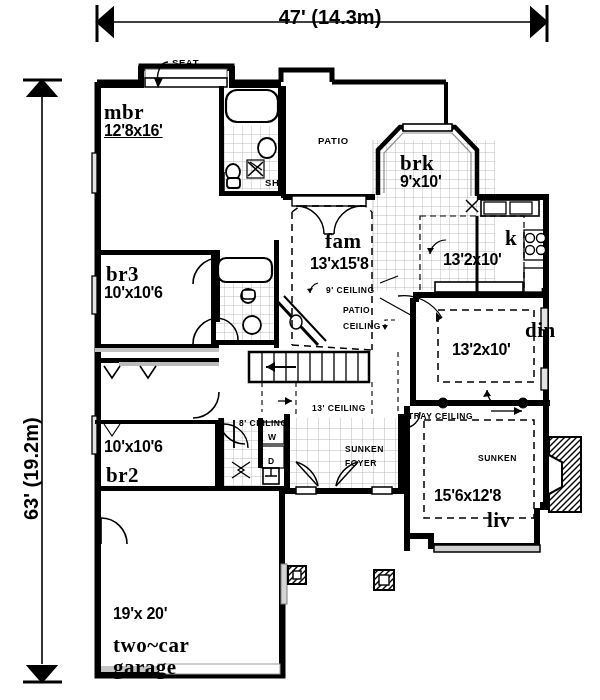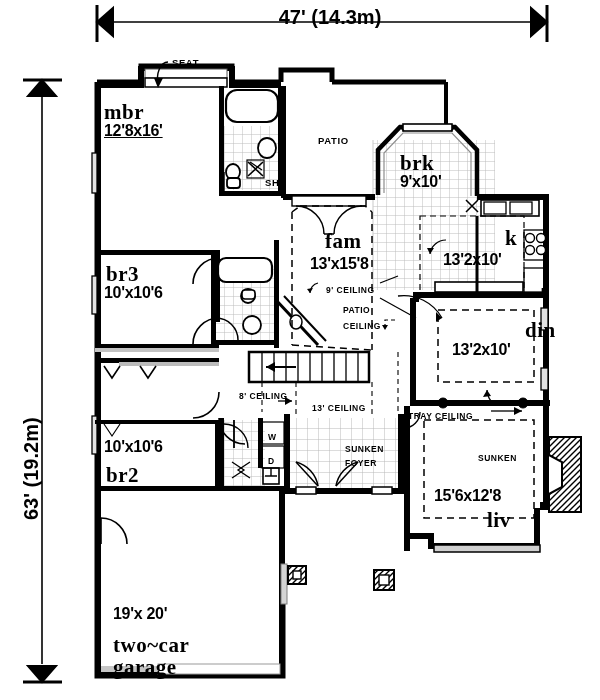--- a/index.html
+++ b/index.html
@@ -334,21 +334,21 @@
     <div class="lbl room-name" style="left: 113px; top: 633px;">two~car</div>
     <div class="lbl room-dim" style="left: 113px; top: 605px;">19'x 20'</div>
     <div class="lbl room-name" style="left: 113px; top: 655px;">garage</div>
     <div class="lbl note" style="left: 172px; top: 57px;">SEAT</div>
     <div class="lbl note" style="left: 318px; top: 135px;">PATIO</div>
     <div class="lbl note" style="left: 265px; top: 177px;">SH</div>
     <div class="lbl note" style="left: 541px; top: 285px;">P</div>
     <div class="lbl note-sm" style="left: 326px; top: 285px;">9' CEILING</div>
     <div class="lbl note-sm" style="left: 343px; top: 305px;">PATIO</div>
     <div class="lbl note-sm" style="left: 343px; top: 321px;">CEILING</div>
-    <div class="lbl note-sm" style="left: 219px; top: 391px; padding-left: 20px;">8' CEILING</div>
+    <div class="lbl note-sm" style="left: 219px; top: 418px; padding-left: 20px;">8' CEILING</div>
     <div class="lbl note-sm" style="left: 312px; top: 403px;">13' CEILING</div>
     <div class="lbl note-sm" style="left: 408px; top: 411px;">TRAY CEILING</div>
     <div class="lbl note-sm" style="left: 345px; top: 444px;">SUNKEN</div>
     <div class="lbl note-sm" style="left: 345px; top: 458px;">FOYER</div>
     <div class="lbl note-sm" style="left: 478px; top: 453px;">SUNKEN</div>
     <div class="lbl note-sm" style="left: 268px; top: 432px;">W</div>
     <div class="lbl note-sm" style="left: 268px; top: 456px;">D</div>
   </div>
 
 <div class="lbl dimtext ctr" style="left:330px;top:6px;">47' (14.3m)</div>

